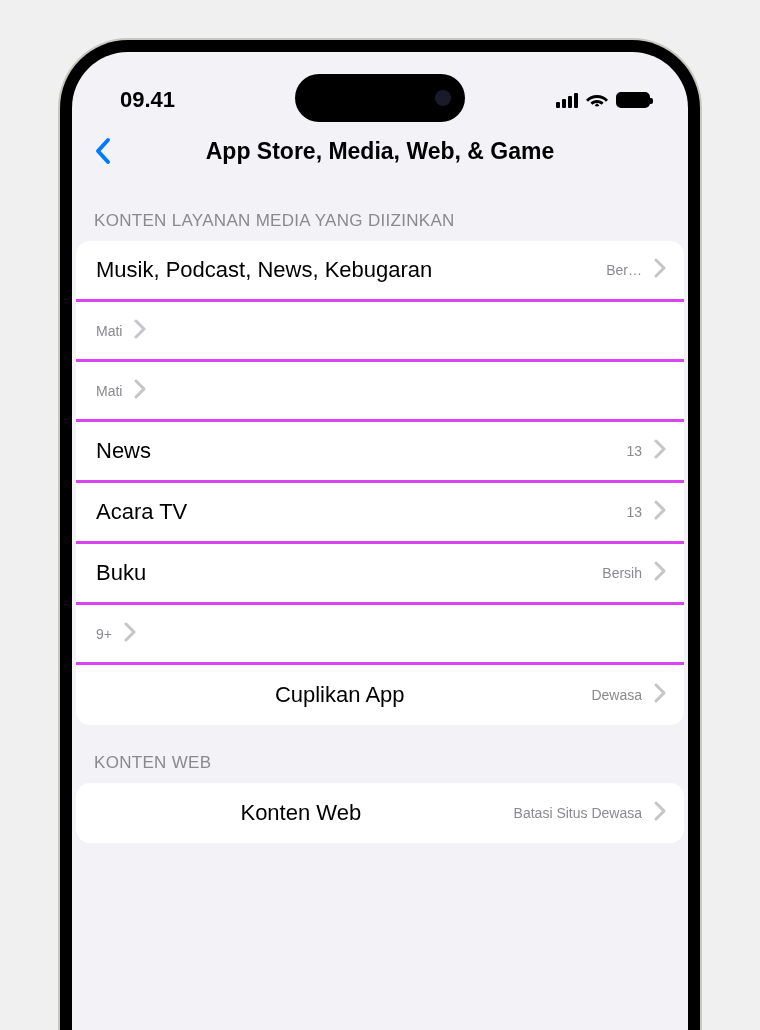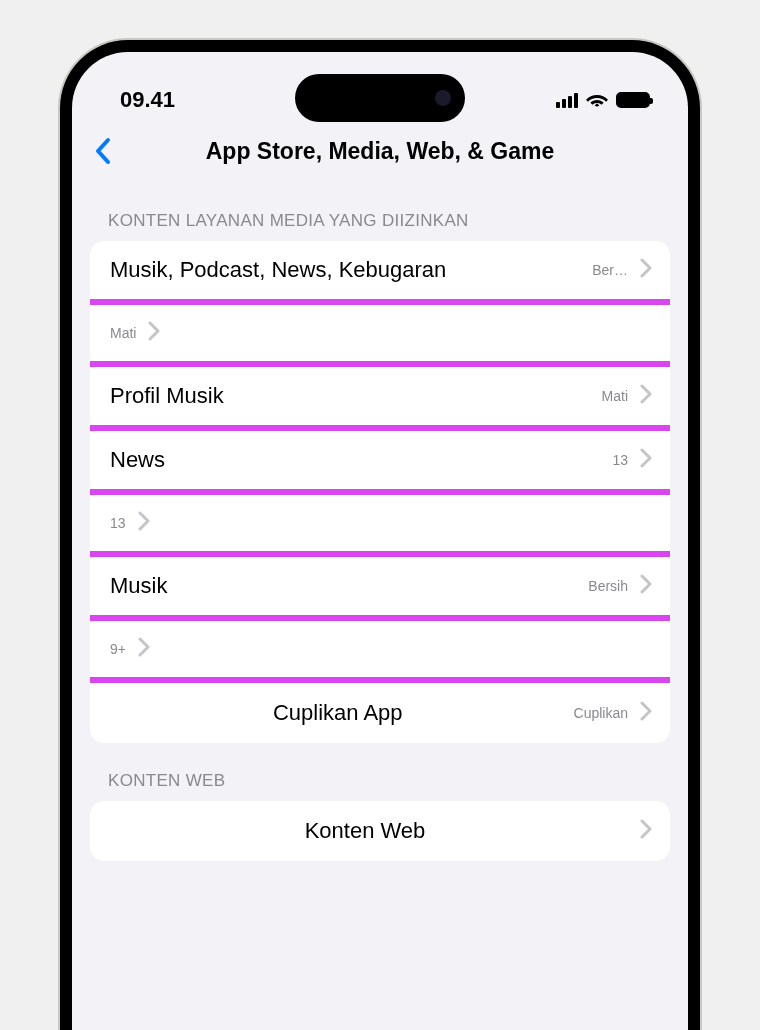--- a/index.html
+++ b/index.html
@@ -126,39 +126,39 @@
     .nav-title {
       flex: 1;
       text-align: center;
       font-size: 23px;
       font-weight: 600;
       color: #000;
       padding: 0 30px;
     }
 
     .content {
-      padding: 0 18px;
+      padding: 0 4px;
     }
     .section-header {
       text-transform: uppercase;
       font-size: 17px;
       color: #8a8a8e;
       letter-spacing: 0.3px;
       padding: 28px 18px 10px 18px;
     }
     .list-group {
       background: #fff;
       border-radius: 14px;
       overflow: hidden;
     }
     .list-row {
       display: flex;
       align-items: center;
       padding: 16px 18px 16px 20px;
-      border-bottom: 6px solid #d946ef;
+      border-bottom: 3px solid #d946ef;
       min-height: 60px;
     }
     .list-row:last-child { border-bottom: none; text-align: center; }
     .row-label {
       font-size: 22px;
       color: #000;
       flex: 1;
       white-space: nowrap;
       overflow: hidden;
       text-overflow: ellipsis;
@@ -234,83 +234,84 @@
           <div class="list-row">
             <div class="row-value">Mati</div>
             <div class="chevron-right">
               <svg width="12" height="20" viewBox="0 0 12 20">
                   <polyline points="2,2 10,10 2,18" fill="none" stroke="currentColor" stroke-width="3" stroke-linecap="round" stroke-linejoin="round"></polyline>
                 </svg>
             </div>
           </div>
 
           <div class="list-row">
-            <div class="row-label">Profil Musik</div>
             <div class="row-value">Mati</div>
             <div class="chevron-right">
               <svg width="12" height="20" viewBox="0 0 12 20">
                   <polyline points="2,2 10,10 2,18" fill="none" stroke="currentColor" stroke-width="3" stroke-linecap="round" stroke-linejoin="round"></polyline>
                 </svg>
             </div>
           </div>
 
           <div class="list-row">
             <div class="row-label">News</div>
             <div class="row-value">13</div>
             <div class="chevron-right">
               <svg width="12" height="20" viewBox="0 0 12 20">
                   <polyline points="2,2 10,10 2,18" fill="none" stroke="currentColor" stroke-width="3" stroke-linecap="round" stroke-linejoin="round"></polyline>
                 </svg>
             </div>
           </div>
 
           <div class="list-row">
+            <div class="row-label">Acara TV</div>
             <div class="row-value">13</div>
             <div class="chevron-right">
               <svg width="12" height="20" viewBox="0 0 12 20">
                   <polyline points="2,2 10,10 2,18" fill="none" stroke="currentColor" stroke-width="3" stroke-linecap="round" stroke-linejoin="round"></polyline>
                 </svg>
             </div>
           </div>
 
           <div class="list-row">
-            <div class="row-label">Musik</div>
+            <div class="row-label">Buku</div>
             <div class="row-value">Bersih</div>
             <div class="chevron-right">
               <svg width="12" height="20" viewBox="0 0 12 20">
                   <polyline points="2,2 10,10 2,18" fill="none" stroke="currentColor" stroke-width="3" stroke-linecap="round" stroke-linejoin="round"></polyline>
                 </svg>
             </div>
           </div>
 
           <div class="list-row">
             <div class="row-value">9+</div>
             <div class="chevron-right">
               <svg width="12" height="20" viewBox="0 0 12 20">
                   <polyline points="2,2 10,10 2,18" fill="none" stroke="currentColor" stroke-width="3" stroke-linecap="round" stroke-linejoin="round"></polyline>
                 </svg>
             </div>
           </div>
 
           <div class="list-row">
             <div class="row-label">Cuplikan App</div>
-            <div class="row-value">Cuplikan</div>
+            <div class="row-value">Dewasa</div>
             <div class="chevron-right">
               <svg width="12" height="20" viewBox="0 0 12 20">
                   <polyline points="2,2 10,10 2,18" fill="none" stroke="currentColor" stroke-width="3" stroke-linecap="round" stroke-linejoin="round"></polyline>
                 </svg>
             </div>
           </div>
 
         </div>
 
         <div class="section-header">KONTEN WEB</div>
         <div class="list-group">
           <div class="list-row">
             <div class="row-label">Konten Web</div>
+            <div class="row-value">Batasi Situs Dewasa</div>
             <div class="chevron-right">
               <svg width="12" height="20" viewBox="0 0 12 20">
                   <polyline points="2,2 10,10 2,18" fill="none" stroke="currentColor" stroke-width="3" stroke-linecap="round" stroke-linejoin="round"></polyline>
                 </svg>
             </div>
           </div>
         </div>
 
       </div>
     </div>

